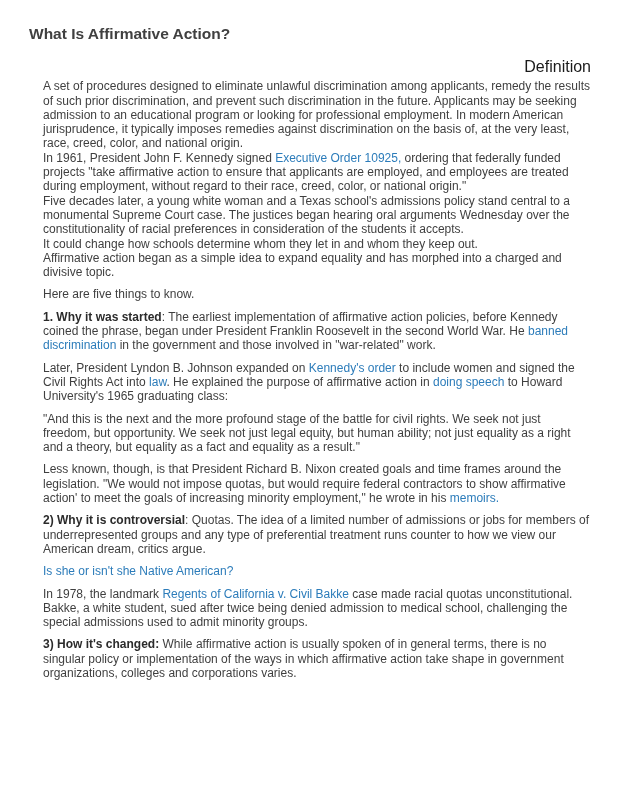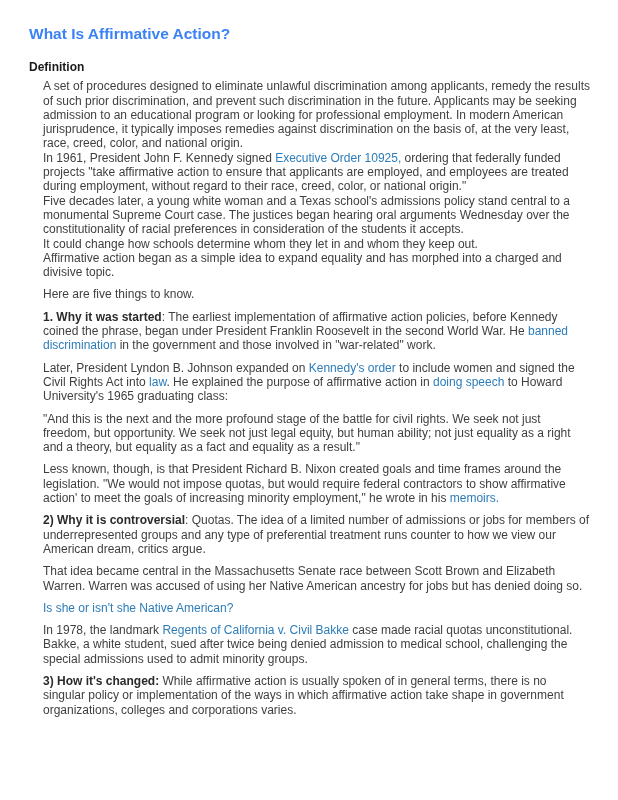--- a/index.html
+++ b/index.html
@@ -14,29 +14,30 @@
     font-family: "Liberation Sans", sans-serif;
     font-size: 12px;
     line-height: 14.3px;
     color: #3f3f3f;
     -webkit-font-smoothing: antialiased;
   }
   .page h1 {
     font-size: 15.5px;
     line-height: 17px;
     font-weight: bold;
-    color: #3b82f6;
+    color: #404040;
     margin: 0 0 18px 0;
   }
   .page h2.heading {
-    font-size: 12px;
+    font-size: 16px;
     line-height: 14.3px;
-    font-weight: bold;
+    font-weight: normal;
     color: #1a1a1a;
     margin: 12px 0 5px 0;
+    text-align: right;
   }
   .page p.paragraph {
     margin: 0 0 8px 14px;
   }
   .page .bold { font-weight: bold; color: #2b2b2b; }
   .page a.link {
     color: #2c7cba;
     text-decoration: none;
     cursor: pointer;
   }
@@ -48,18 +49,17 @@
   <h1>What Is Affirmative Action?</h1>
   <div id="article-body">
       <h2 class="heading"><span>Definition</span></h2>
       <p class="paragraph"><span>A set of procedures designed to eliminate unlawful discrimination among applicants, remedy the results of such prior discrimination, and prevent such discrimination in the future. Applicants may be seeking admission to an educational program or looking for professional employment. In modern American jurisprudence, it typically imposes remedies against discrimination on the basis of, at the very least, race, creed, color, and national origin.</span><br><span>In 1961, President John F. Kennedy signed </span><a class="link">Executive Order 10925,</a><span> ordering that federally funded projects "take affirmative action to ensure that applicants are employed, and employees are treated during employment, without regard to their race, creed, color, or national origin."</span><br><span>Five decades later, a young white woman and a Texas school's admissions policy stand central to a monumental Supreme Court case. The justices began hearing oral arguments Wednesday over the constitutionality of racial preferences in consideration of the students it accepts.</span><br><span>It could change how schools determine whom they let in and whom they keep out.</span><br><span>Affirmative action began as a simple idea to expand equality and has morphed into a charged and divisive topic.</span></p>
       <p class="paragraph"><span>Here are five things to know.</span></p>
       <p class="paragraph"><span class="bold">1. Why it was started</span><span>: The earliest implementation of affirmative action policies, before Kennedy coined the phrase, began under President Franklin Roosevelt in the second World War. He </span><a class="link">banned discrimination</a><span> in the government and those involved in "war-related" work.</span></p>
       <p class="paragraph"><span>Later, President Lyndon B. Johnson expanded on </span><a class="link">Kennedy's order</a><span> to include women and signed the Civil Rights Act into </span><a class="link">law</a><span>. He explained the purpose of affirmative action in </span><a class="link">doing speech</a><span> to Howard University's 1965 graduating class:</span></p>
       <p class="paragraph"><span>"And this is the next and the more profound stage of the battle for civil rights. We seek not just freedom, but opportunity. We seek not just legal equity, but human ability; not just equality as a right and a theory, but equality as a fact and equality as a result."</span></p>
       <p class="paragraph"><span>Less known, though, is that President Richard B. Nixon created goals and time frames around the legislation. "We would not impose quotas, but would require federal contractors to show affirmative action' to meet the goals of increasing minority employment," he wrote in his </span><a class="link">memoirs.</a></p>
       <p class="paragraph"><span class="bold">2) Why it is controversial</span><span>: Quotas. The idea of a limited number of admissions or jobs for members of underrepresented groups and any type of preferential treatment runs counter to how we view our American dream, critics argue.</span></p>
-      <p class="paragraph"><span>That idea became central in the Massachusetts Senate race between Scott Brown and Elizabeth Warren. Warren was accused of using her Native American ancestry for jobs but has denied doing so.</span></p>
       <p class="paragraph"><a class="link">Is she or isn't she Native American?</a></p>
       <p class="paragraph"><span>In 1978, the landmark </span><a class="link">Regents of California v. Civil Bakke</a><span> case made racial quotas unconstitutional. Bakke, a white student, sued after twice being denied admission to medical school, challenging the special admissions used to admit minority groups.</span></p>
       <p class="paragraph"><span class="bold">3) How it's changed:</span><span> While affirmative action is usually spoken of in general terms, there is no singular policy or implementation of the ways in which affirmative action take shape in government organizations, colleges and corporations varies.</span></p>
     </div>
 </div>
 
 </body></html>

